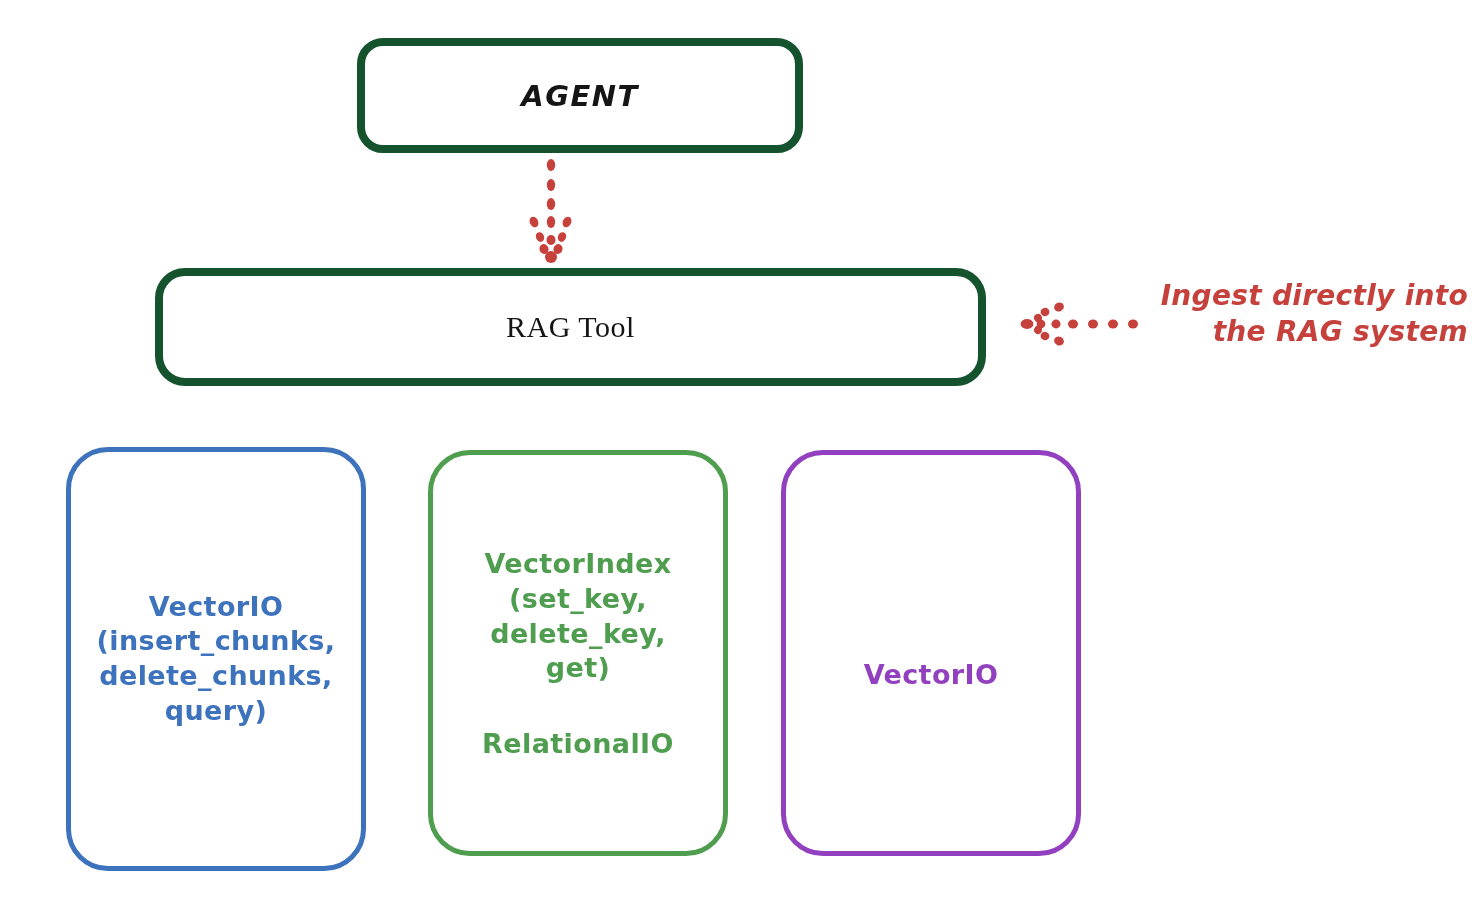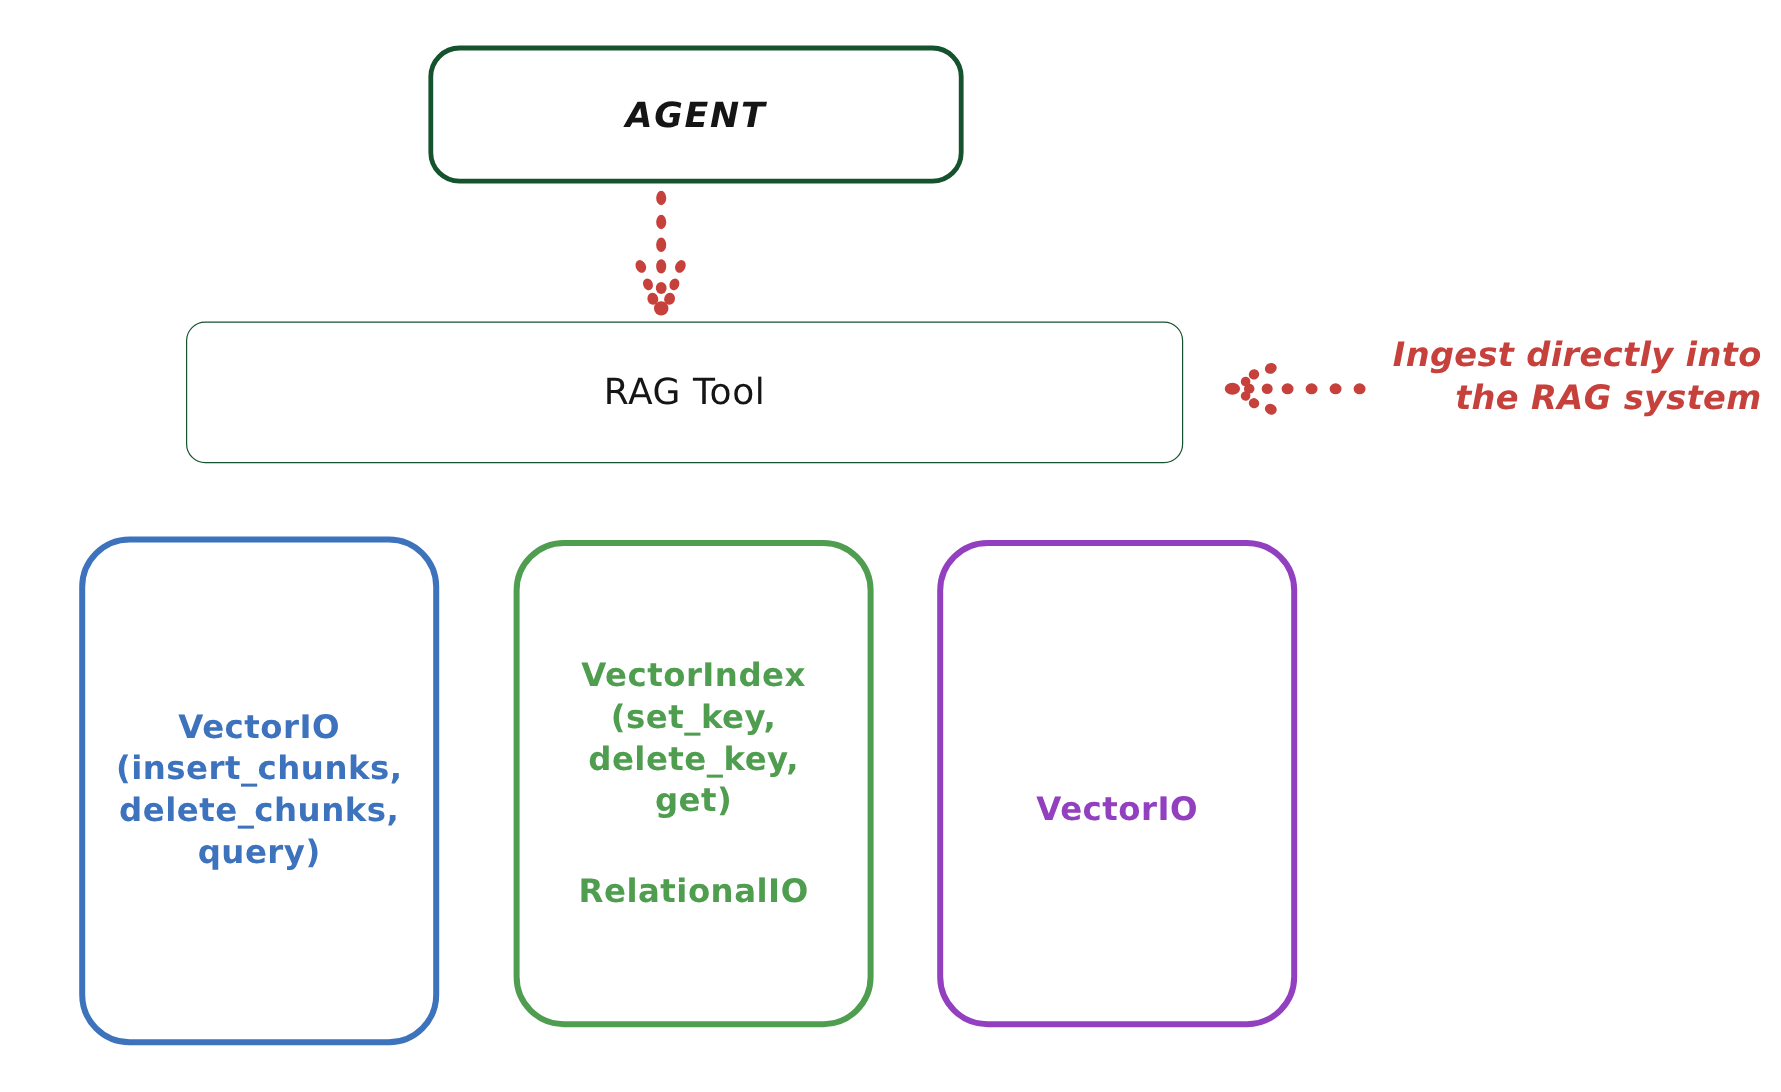--- a/index.html
+++ b/index.html
@@ -27,30 +27,31 @@
     justify-content: center;
     text-align: center;
     background: #ffffff;
   }
   
   .box-agent {
     left: 357px;
     top: 38px;
     width: 446px;
     height: 115px;
-    border: 4px solid #14532d;
+    border: 8px solid #14532d;
     border-radius: 26px;
   }
   .box-ragtool {
     left: 155px;
     top: 268px;
     width: 831px;
     height: 118px;
-    border: 1px solid #14532d;
-    border-radius: 16px;
+    border: 8px solid #14532d;
+    border-radius: 30px;
+    font-family: Liberation Serif, serif;
   }
   .label-dark {
     color: #151515;
     font-size: 29px;
     letter-spacing: 1.5px;
     font-style: italic;
     font-weight: 600;
   }
   .label-dark.plain {
     font-style: normal;

